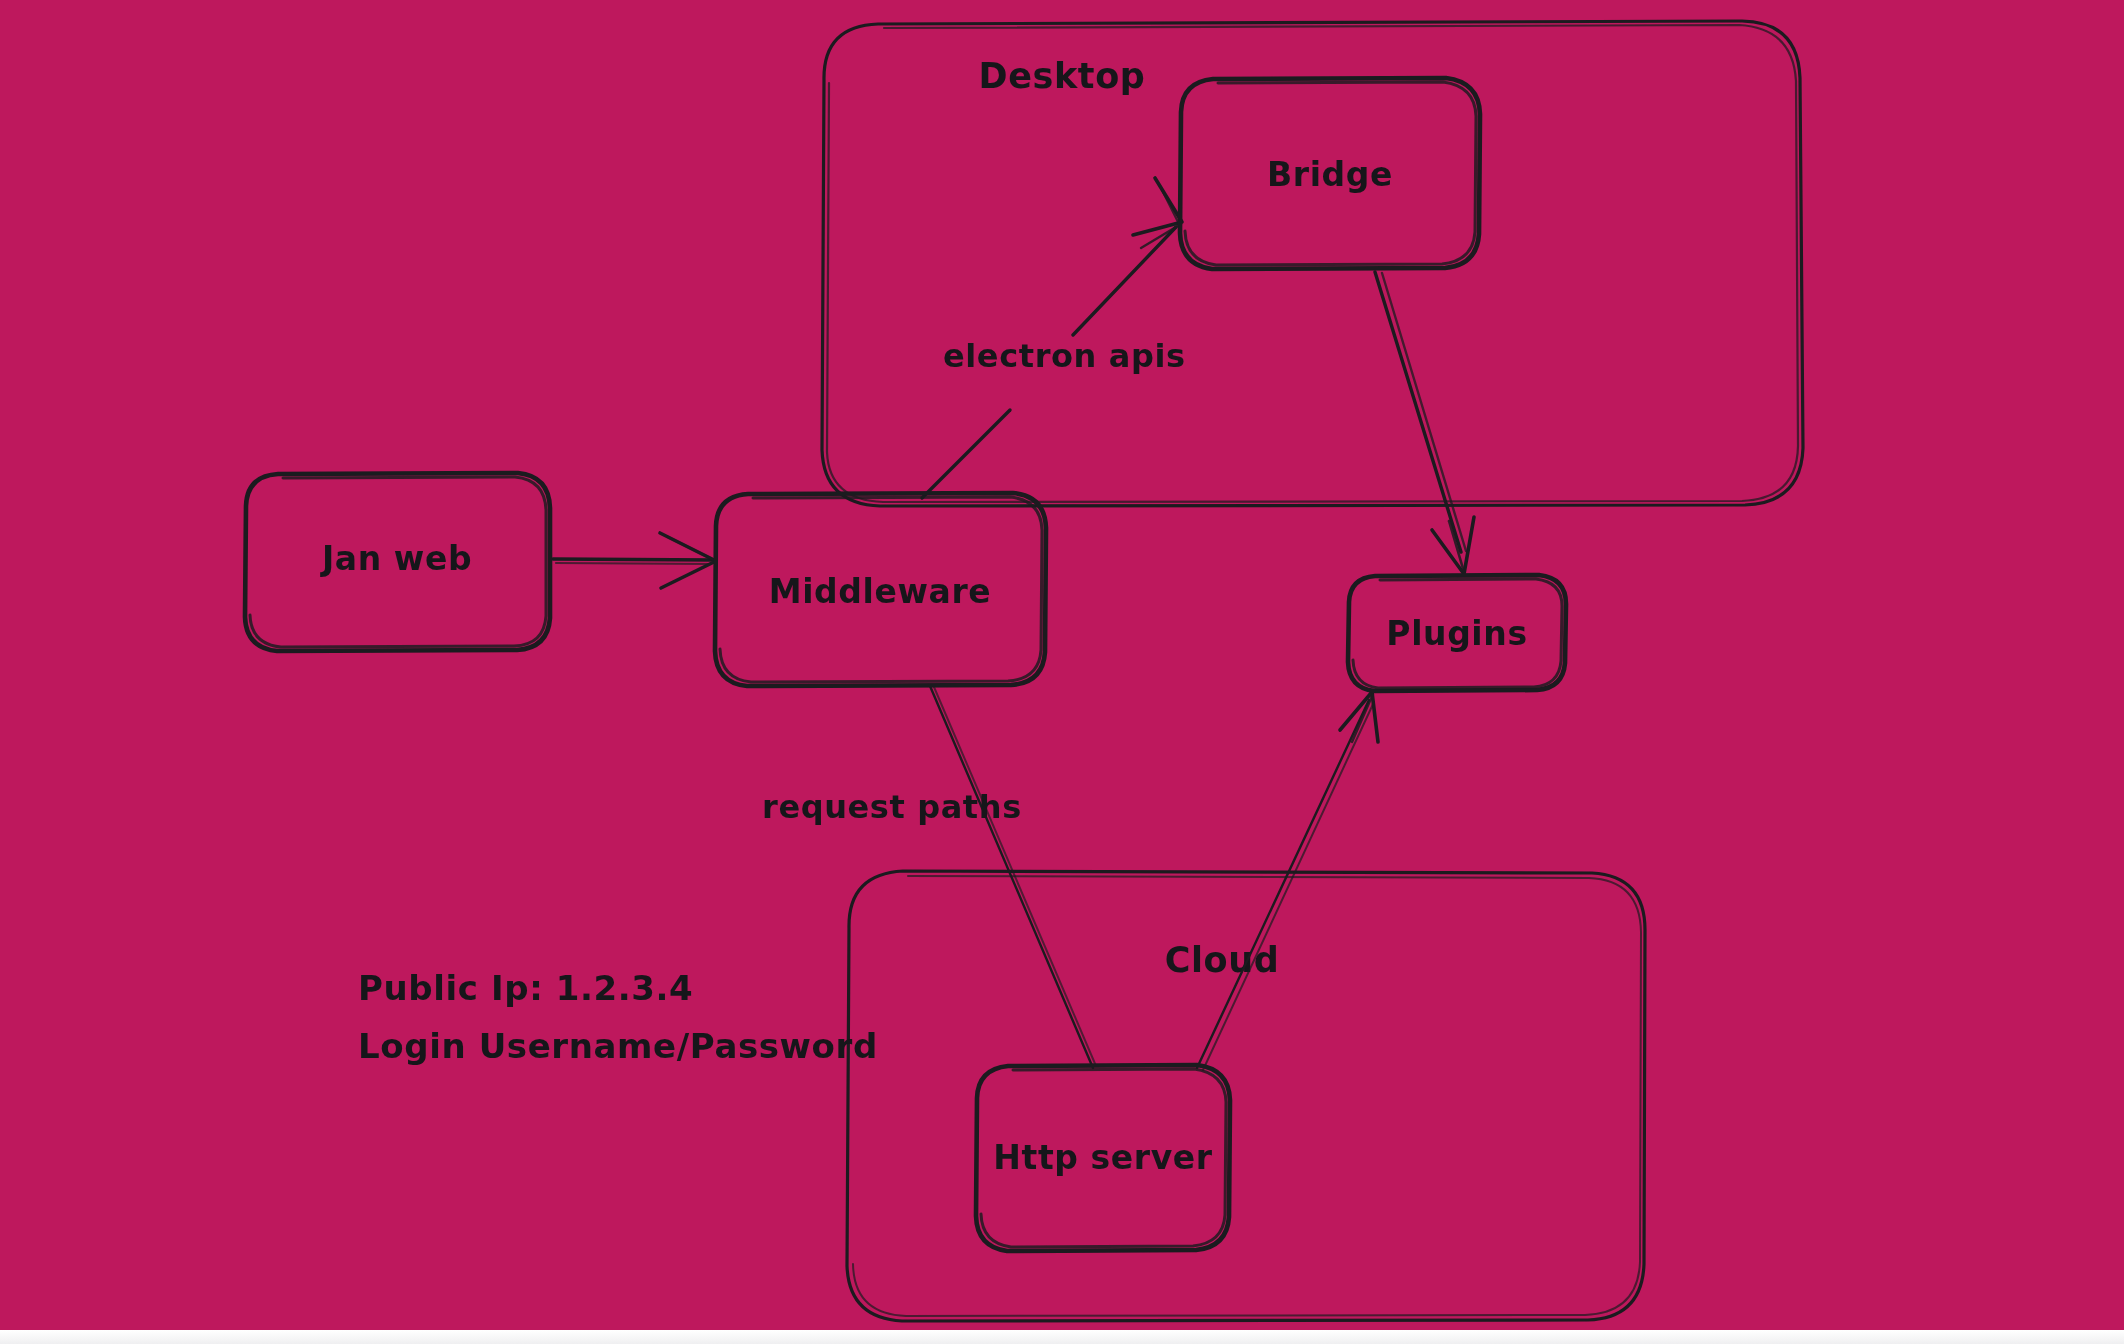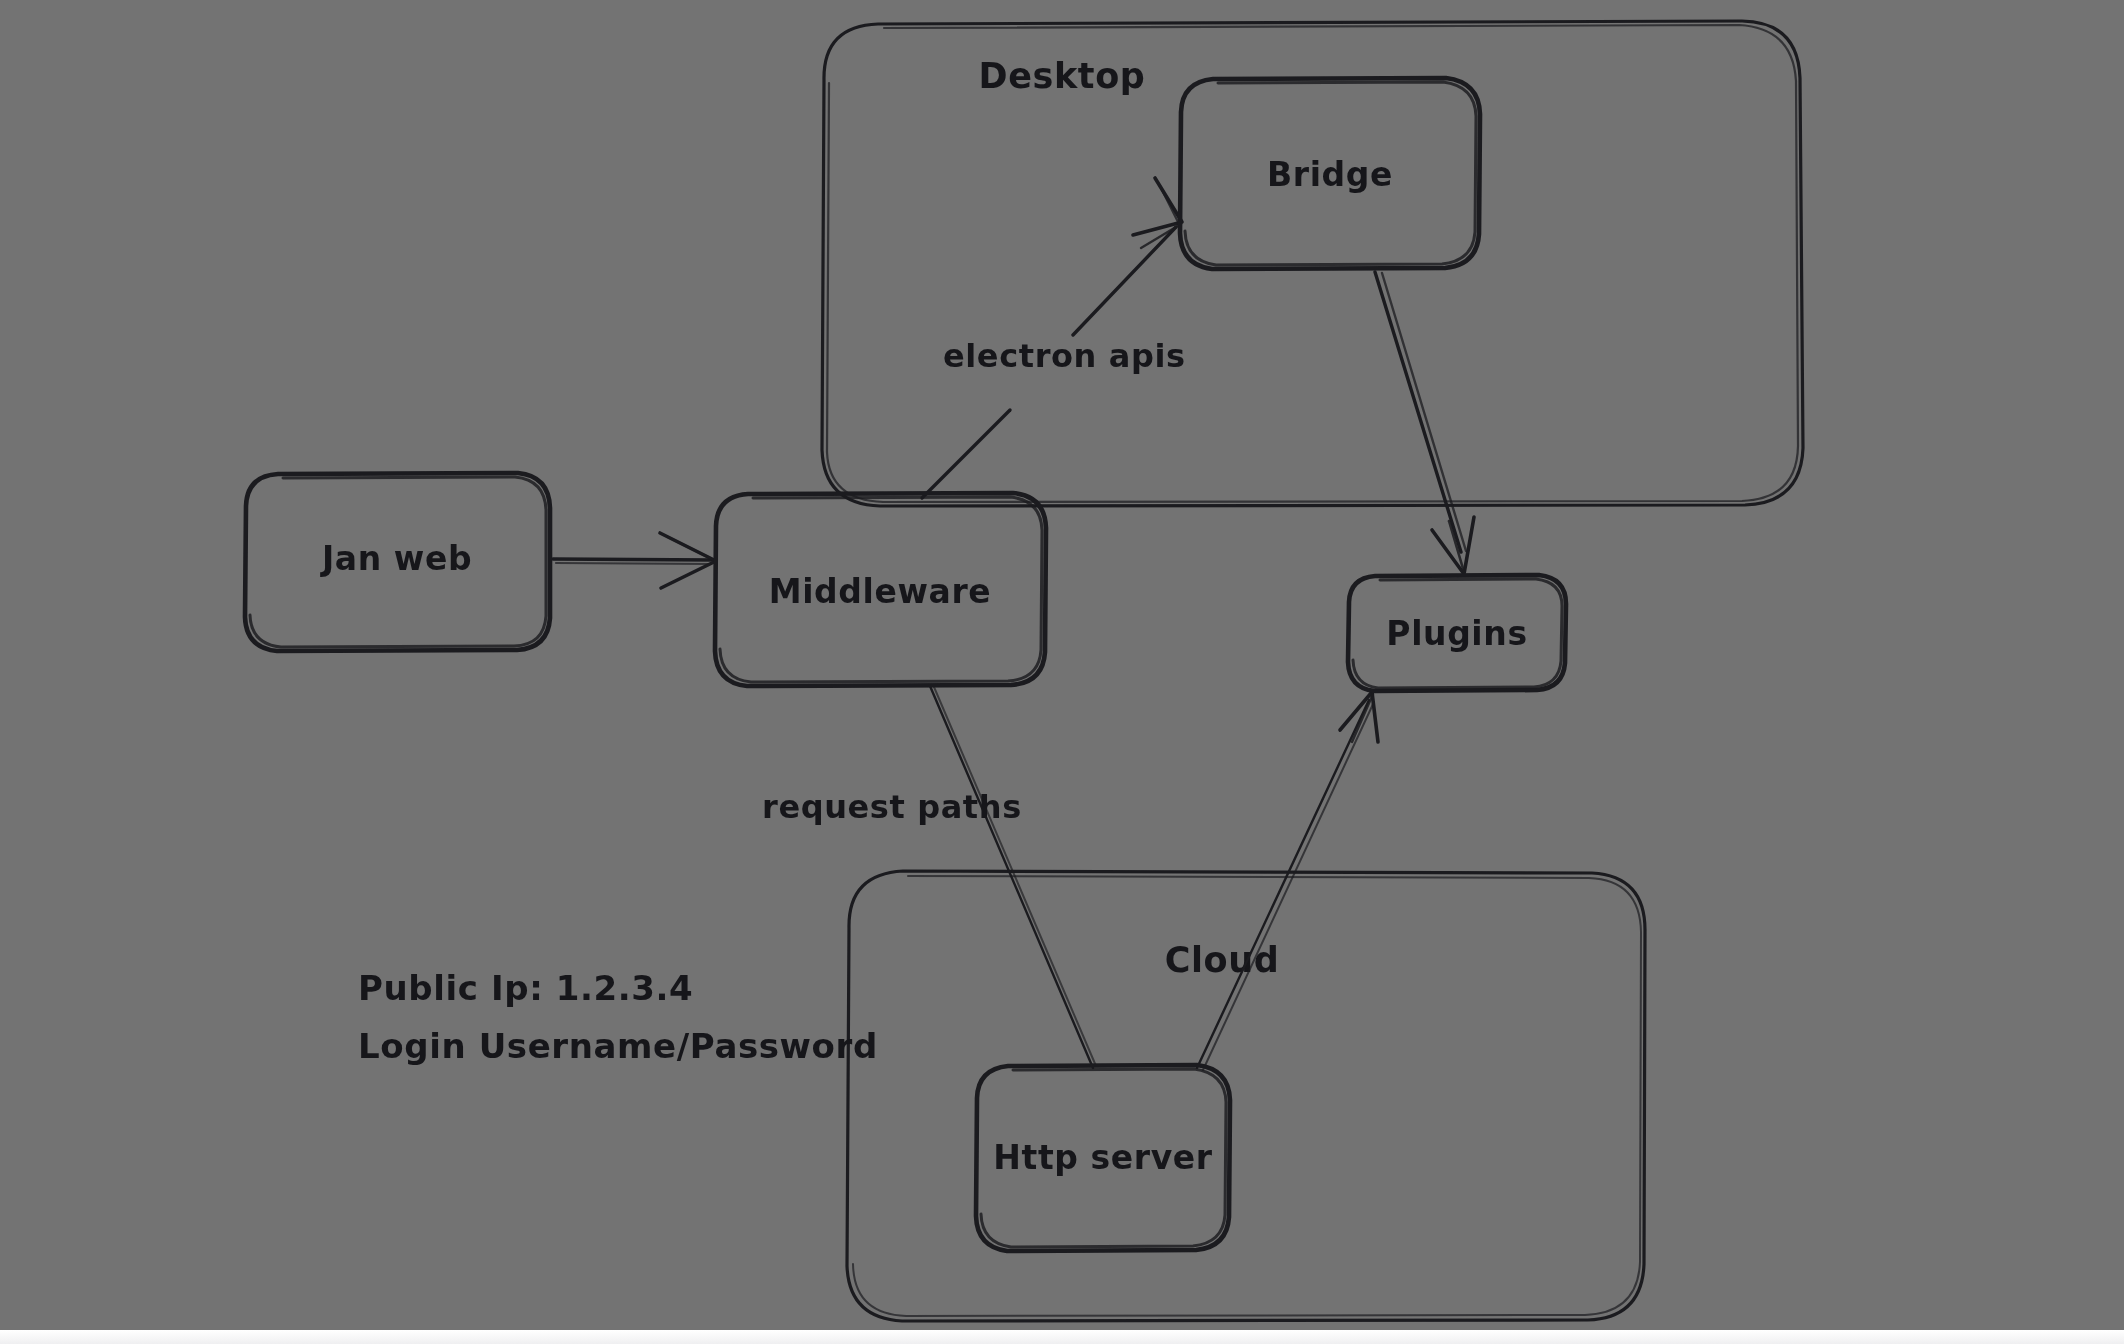--- a/index.html
+++ b/index.html
@@ -10,21 +10,21 @@
   body {
     width: 2124px;
     height: 1344px;
     overflow: hidden;
     font-family: "DejaVu Sans", sans-serif;
   }
   #canvas-root {
     position: relative;
     width: 2124px;
     height: 1344px;
-    background: #737373;
+    background: #be185d;
   }
   #diagram-svg {
     position: absolute;
     top: 0;
     left: 0;
     width: 2124px;
     height: 1344px;
     display: block;
   }
   .sketch-stroke {

